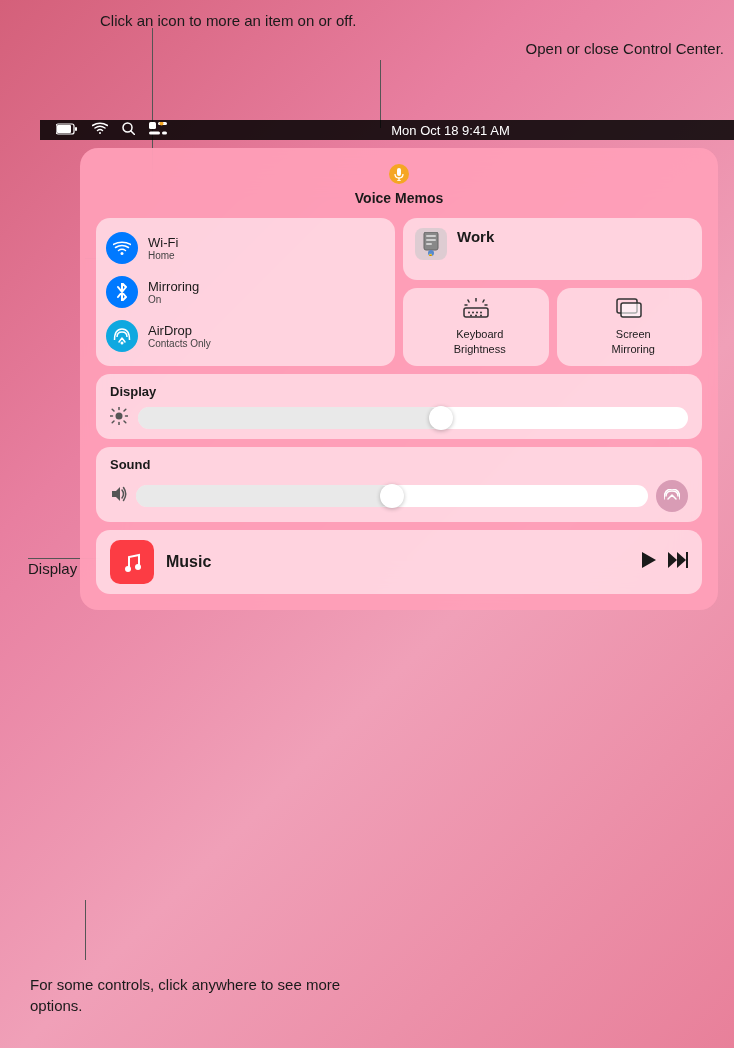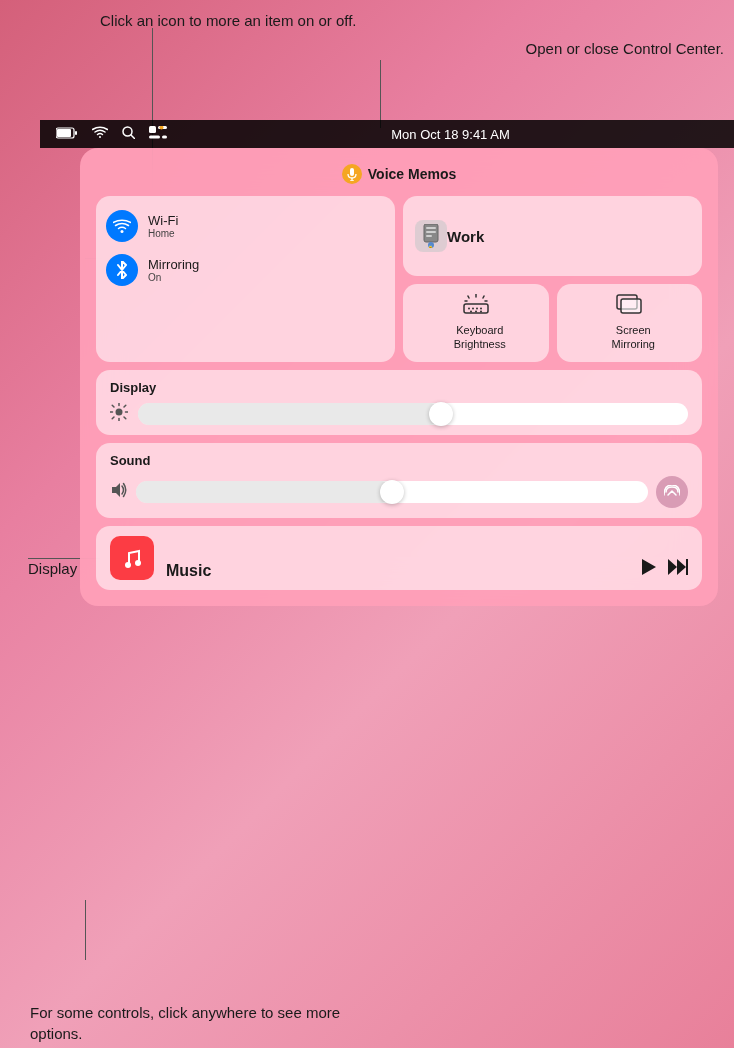--- a/index.html
+++ b/index.html
@@ -19,21 +19,21 @@
       background: linear-gradient(135deg, #d4607a 0%, #e87fa0 30%, #f0a0b8 60%, #e8809a 100%);
       border-radius: 0;
     }
 
     
     .menu-bar {
       position: absolute;
       top: 120px;
       left: 40px;
       right: 0;
-      height: 28px;
+      height: 20px;
       background: rgba(0,0,0,0.85);
       display: flex;
       align-items: center;
       padding: 0 16px;
       gap: 16px;
     }
 
     .menu-bar-left {
       display: flex;
       align-items: center;
@@ -68,20 +68,21 @@
       backdrop-filter: blur(20px);
     }
 
     
     .voice-memos-header {
       display: flex;
       align-items: center;
       justify-content: center;
       gap: 6px;
       margin-bottom: 12px;
+      flex-direction: column;
     }
 
     .mic-icon-circle {
       width: 20px;
       height: 20px;
       background: #f5a623;
       border-radius: 50%;
       display: flex;
       align-items: center;
       justify-content: center;
@@ -147,24 +148,24 @@
     .right-column {
       display: flex;
       flex-direction: column;
       gap: 8px;
     }
 
     
     .work-btn {
       background: rgba(255, 255, 255, 0.55);
       border-radius: 14px;
-      padding: 24px 12px;
-      display: flex;
-      align-items: center;
-      gap: 0;
+      padding: 10px 12px;
+      display: flex;
+      align-items: flex-start;
+      gap: 10px;
       flex: 1;
       cursor: pointer;
     }
 
     .work-icon {
       width: 32px;
       height: 32px;
       background: rgba(200, 200, 200, 0.6);
       border-radius: 8px;
       display: flex;
@@ -282,21 +283,21 @@
       flex-shrink: 0;
       cursor: pointer;
     }
 
     
     .music-panel {
       background: rgba(255, 255, 255, 0.55);
       border-radius: 14px;
       padding: 10px 14px;
       display: flex;
-      align-items: flex-end;
+      align-items: center;
       gap: 12px;
     }
 
     .music-icon {
       width: 44px;
       height: 44px;
       background: #fc3c44;
       border-radius: 10px;
       display: flex;
       align-items: center;
@@ -338,21 +339,21 @@
       right: 340px;
     }
 
     .annotation-top-right {
       top: 38px;
       right: 10px;
       text-align: right;
     }
 
     .annotation-bottom {
-      bottom: 4px;
+      bottom: 32px;
       left: 30px;
       right: 340px;
     }
 
     .annotation-middle-left {
       top: 558px;
       left: 28px;
     }
 
     
@@ -494,20 +495,34 @@
           <svg width="12" height="18" viewBox="0 0 12 18" fill="white">
             <path d="M2 4 L10 14 M10 4 L2 14 M6 0 L6 18 M6 0 L10 4 M6 18 L10 14" fill="none" stroke="white" stroke-width="2" stroke-linecap="round" stroke-linejoin="round"></path>
           </svg>
         </div>
         <div class="conn-text">
           <span class="conn-name">Mirroring</span>
           <span class="conn-status">On</span>
         </div>
       </div>
 
+      <div class="connectivity-item">
+        <div class="conn-icon conn-icon-airdrop">
+          <svg width="18" height="18" viewBox="0 0 18 18" fill="white">
+            <path d="M4 10 Q4 5 9 5 Q14 5 14 10" fill="none" stroke="white" stroke-width="1.5"></path>
+            <path d="M1.5 13 Q1.5 2 9 2 Q16.5 2 16.5 13" fill="none" stroke="white" stroke-width="1.5"></path>
+            <path d="M6 15 L9 11 L12 15" fill="none" stroke="white" stroke-width="1.5" stroke-linecap="round" stroke-linejoin="round"></path>
+            <circle cx="9" cy="16" r="1.5" fill="white"></circle>
+          </svg>
+        </div>
+        <div class="conn-text">
+          <span class="conn-name">AirDrop</span>
+          <span class="conn-status">Contacts Only</span>
+        </div>
+      </div>
     </div>
 
     <div class="right-column">
 
       <div class="work-btn">
         <div class="work-icon">
           <svg width="20" height="24" viewBox="0 0 20 24" fill="none">
             <rect x="3" y="0" width="14" height="18" rx="2" fill="#888" stroke="#666" stroke-width="1"></rect>
             <rect x="5" y="3" width="10" height="2" rx="1" fill="white" opacity="0.6"></rect>
             <rect x="5" y="7" width="10" height="2" rx="1" fill="white" opacity="0.6"></rect>

